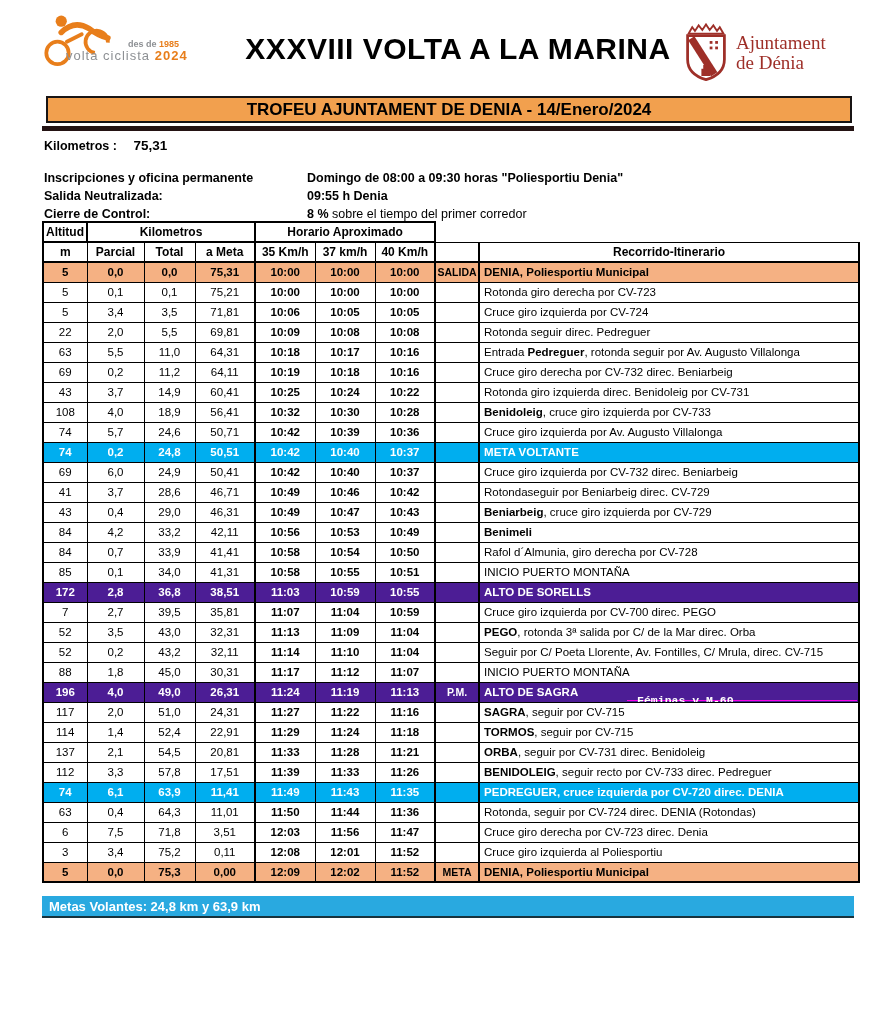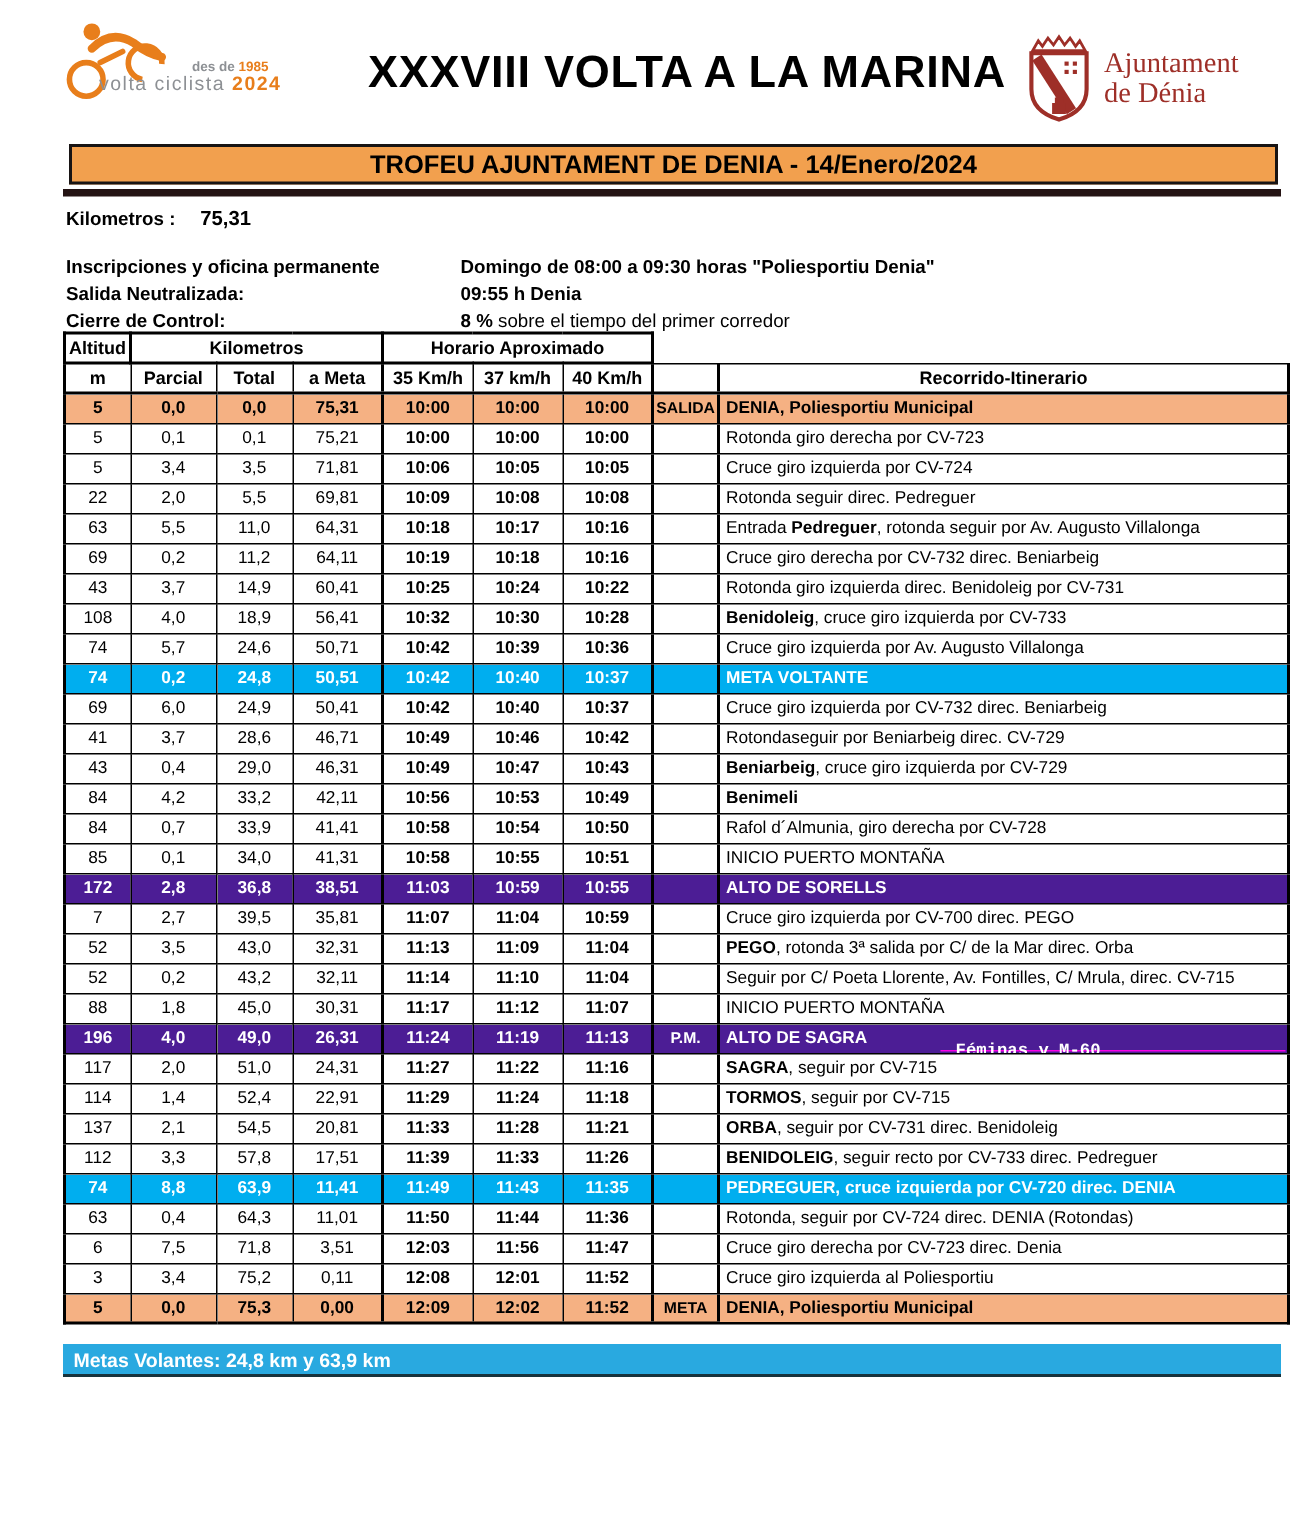--- a/index.html
+++ b/index.html
@@ -425,21 +425,21 @@
           <td>57,8</td>
           <td>17,51</td>
           <td class="time thick-left">11:39</td>
           <td class="time">11:33</td>
           <td class="time">11:26</td>
           <td class="lbl thick-left"></td>
           <td class="route thick-left"><b>BENIDOLEIG</b><span>, seguir recto por CV-733 direc. Pedreguer</span></td>
         </tr>
         <tr class="row-blue">
           <td>74</td>
-          <td>8,8</td>
+          <td>6,1</td>
           <td>63,9</td>
           <td>11,41</td>
           <td class="time thick-left">11:49</td>
           <td class="time">11:43</td>
           <td class="time">11:35</td>
           <td class="lbl thick-left"></td>
           <td class="route thick-left"><b>PEDREGUER, cruce izquierda por CV-720 direc. DENIA</b></td>
         </tr>
         <tr>
           <td>63</td>

